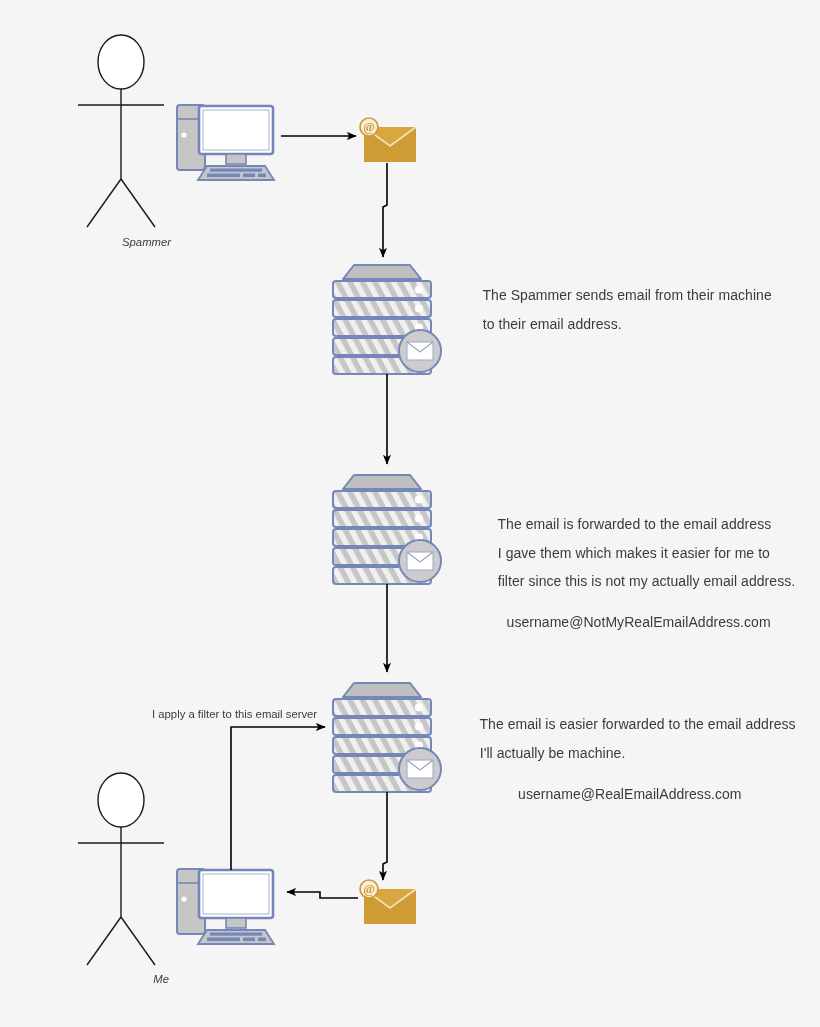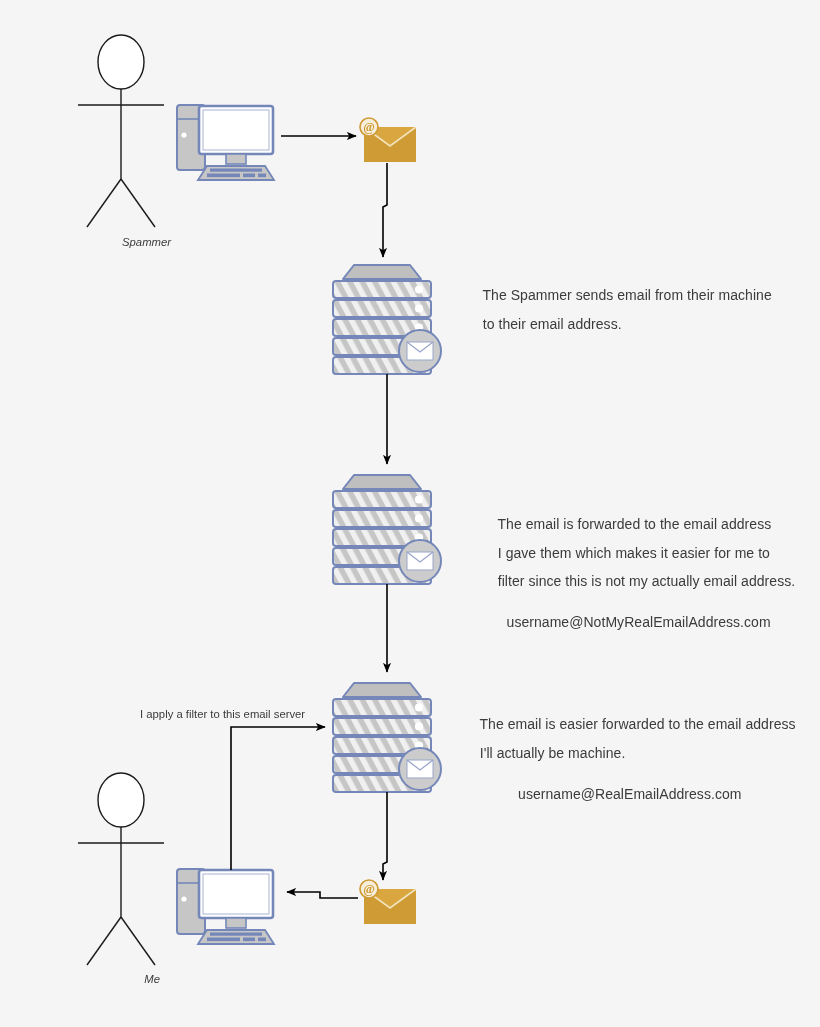--- a/index.html
+++ b/index.html
@@ -193,35 +193,35 @@
       <path d="M6,9 L32,28 L58,9" fill="none" stroke="#f2e3bf" stroke-width="1.6"></path>
       <circle cx="11" cy="9" r="9" fill="#f7efdc" stroke="#cf9b35" stroke-width="1.7"></circle>
       <text x="11" y="13.4" font-family="'Liberation Serif', serif" font-size="12.5" font-weight="bold" fill="#cf9b35" text-anchor="middle">@</text>
     </g>
 
     <path d="M358,898 L320,898 L320,892 L287,892" fill="none" stroke="#000000" stroke-width="1.6" marker-end="url(#arrowHead)"></path>
   </svg>
 
   <div class="actor-label" style="left:71px; top:235px; width:100px;">Spammer</div>
 
-  <div class="actor-label" style="left:60px; top:972px; width:100px;">Me</div>
+  <div class="actor-label" style="left:69px; top:972px; width:100px;">Me</div>
 
   <div class="note" style="left:467px; top:274px;">
     <span>The Spammer sends email from their machine</span><br>
     <span>to their email address.</span>
   </div>
 
   <div class="note" style="left:471px; top:503px;margin-left:11px;">
     <span>The email is forwarded to the email address</span><br>
     <span>I gave them which makes it easier for me to</span><br>
     <span>filter since this is not my actually email address.</span>
     <span class="addr">username@NotMyRealEmailAddress.com</span>
   </div>
 
   <div class="note" style="left:464px; top:703px;">
     <span>The email is easier forwarded to the email address</span><br>
     <span>I'll actually be machine.</span>
     <span class="addr">username@RealEmailAddress.com</span>
   </div>
 
-  <div class="edge-label" style="left:140px; top:707px;">I apply a filter to this email server</div>
+  <div class="edge-label" style="left:152px; top:707px;">I apply a filter to this email server</div>
 
 </div>
 
 </body></html>

